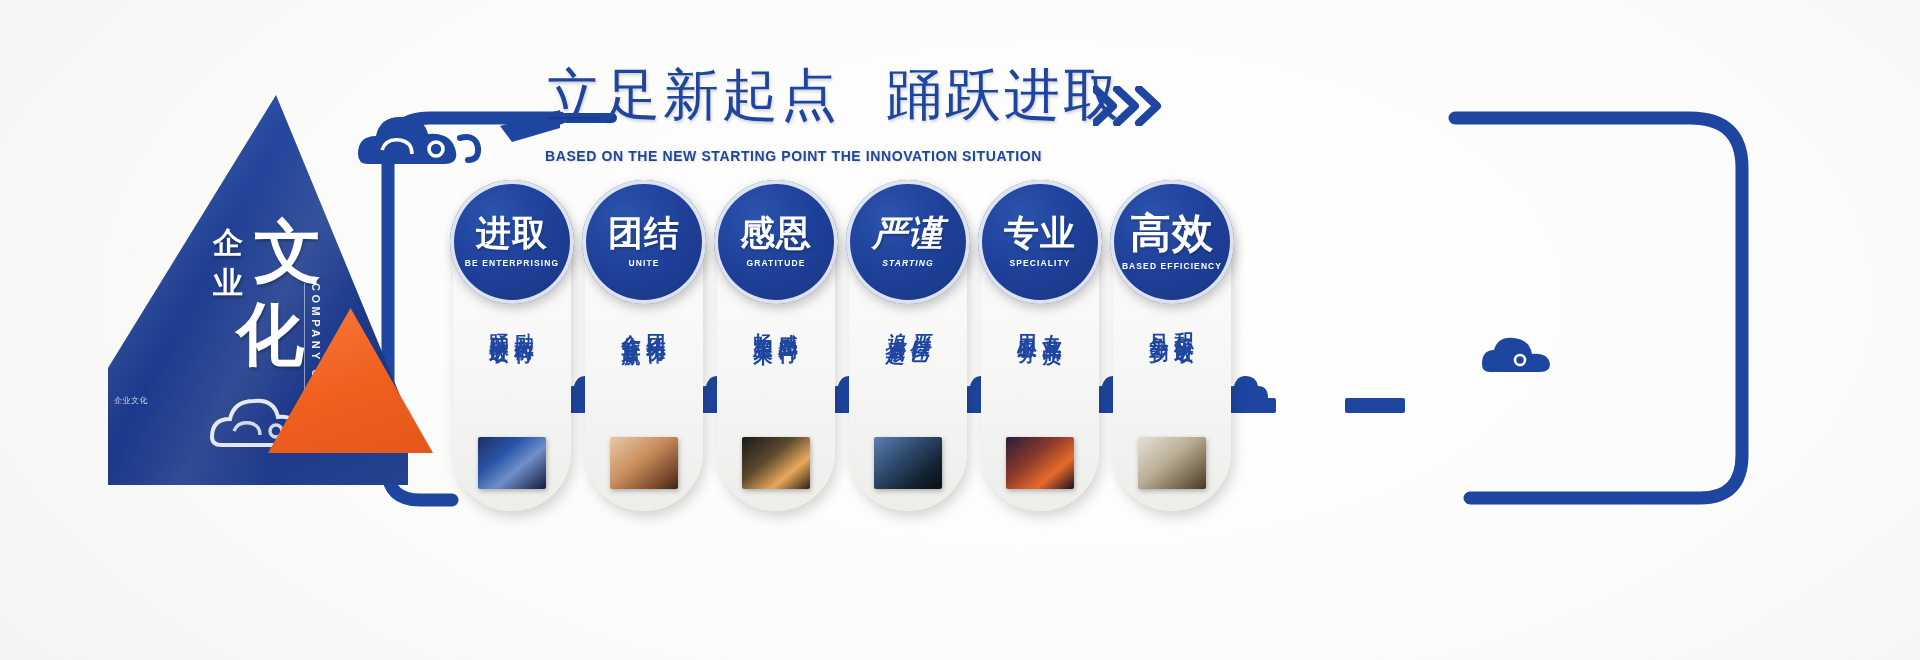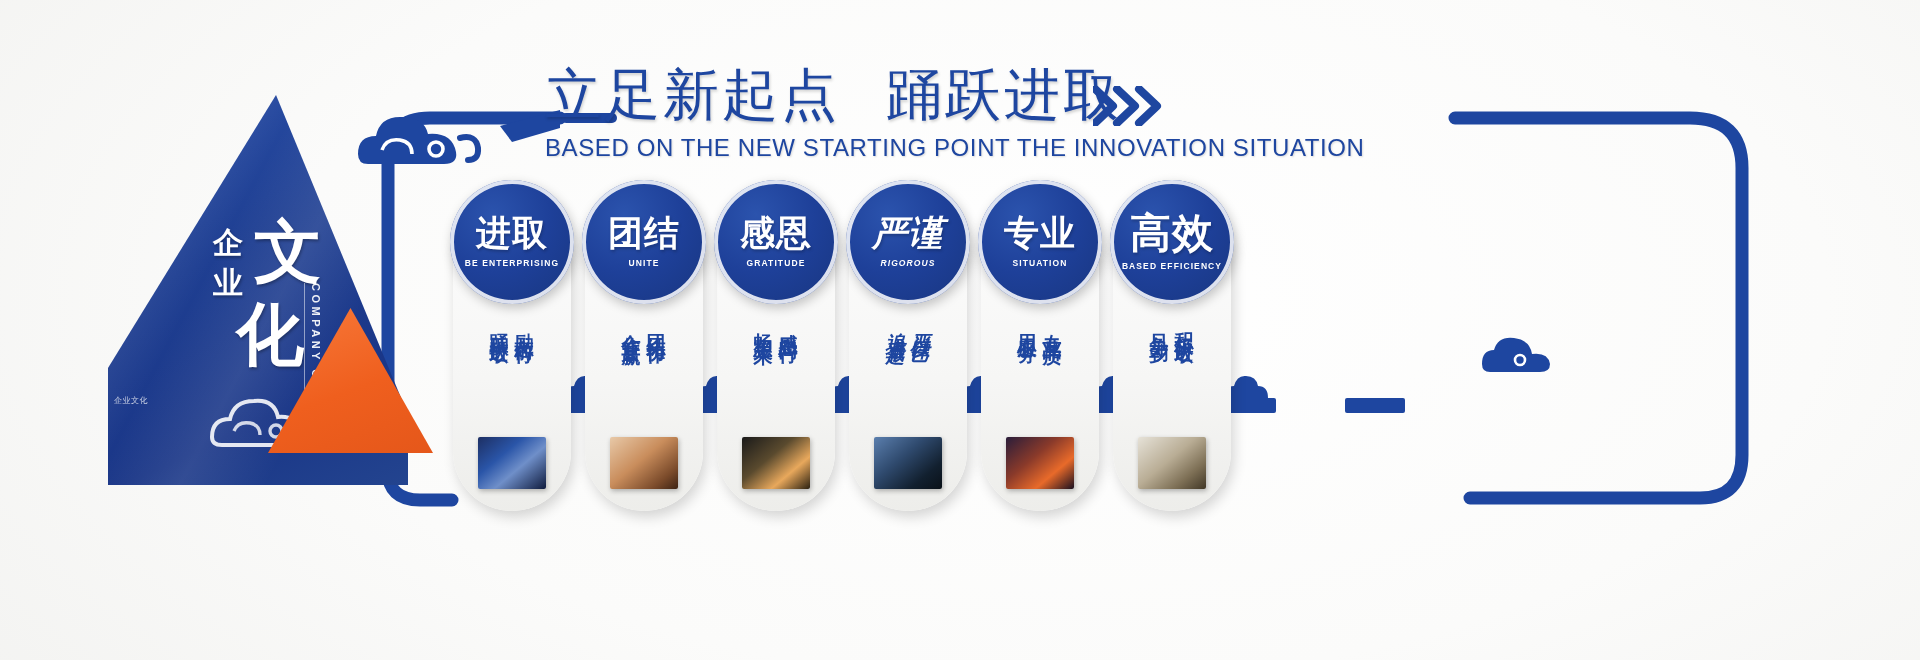--- a/index.html
+++ b/index.html
@@ -63,21 +63,21 @@
 
   
   .hdr { position: absolute; left: 545px; top: 58px; }
   .hdr-cn {
     font-size: 56px; font-weight: 400; color: #1e46a0; letter-spacing: 3px;
     font-family: "DejaVu Sans", "Liberation Sans", sans-serif;
     text-shadow: 1px 2px 3px rgba(0,0,0,.18);
     display: flex; gap: 46px;
   }
   .hdr-en {
-    margin-top: 0; font-size: 24px; font-weight: 400; color: #1e46a0;
+    margin-top: 14px; font-size: 14px; font-weight: 700; color: #1e46a0;
     letter-spacing: .6px; text-shadow: 1px 1px 2px rgba(0,0,0,.14);
     white-space: nowrap;
   }
   .chev { position: absolute; left: 1093px; top: 86px; display: flex; gap: 2px; }
 
   
   .cloud-main { position: absolute; left: 352px; top: 108px; width: 130px; height: 62px; }
 
   
   .pills { position: absolute; left: 16px; top: 0; width: 1916px; height: 660px; }
@@ -258,33 +258,33 @@
       <div class="pill-vtext">
         <div class="vcol">团结协作</div>
         <div class="vcol">合作共赢</div>
       </div>
       <div class="pill-photo ph-b"></div>
     </div>
 
     <div class="pill" style="left:833px;font-style:italic;">
       <div class="pill-circle">
         <div class="pc-cn">严谨</div>
-        <div class="pc-en">RIGOROUS</div>
+        <div class="pc-en">STARTING</div>
       </div>
       <div class="pill-vtext">
         <div class="vcol">严以律己</div>
         <div class="vcol">追求卓越</div>
       </div>
       <div class="pill-photo ph-d"></div>
     </div>
 
     <div class="pill" style="left:965px;">
       <div class="pill-circle">
         <div class="pc-cn">专业</div>
-        <div class="pc-en">SITUATION</div>
+        <div class="pc-en">SPECIALITY</div>
       </div>
       <div class="pill-vtext">
         <div class="vcol">专业品质</div>
         <div class="vcol">用心服务</div>
       </div>
       <div class="pill-photo ph-e"></div>
     </div>
 
     <div class="pill" style="left:1097px;">
       <div class="pill-circle">

